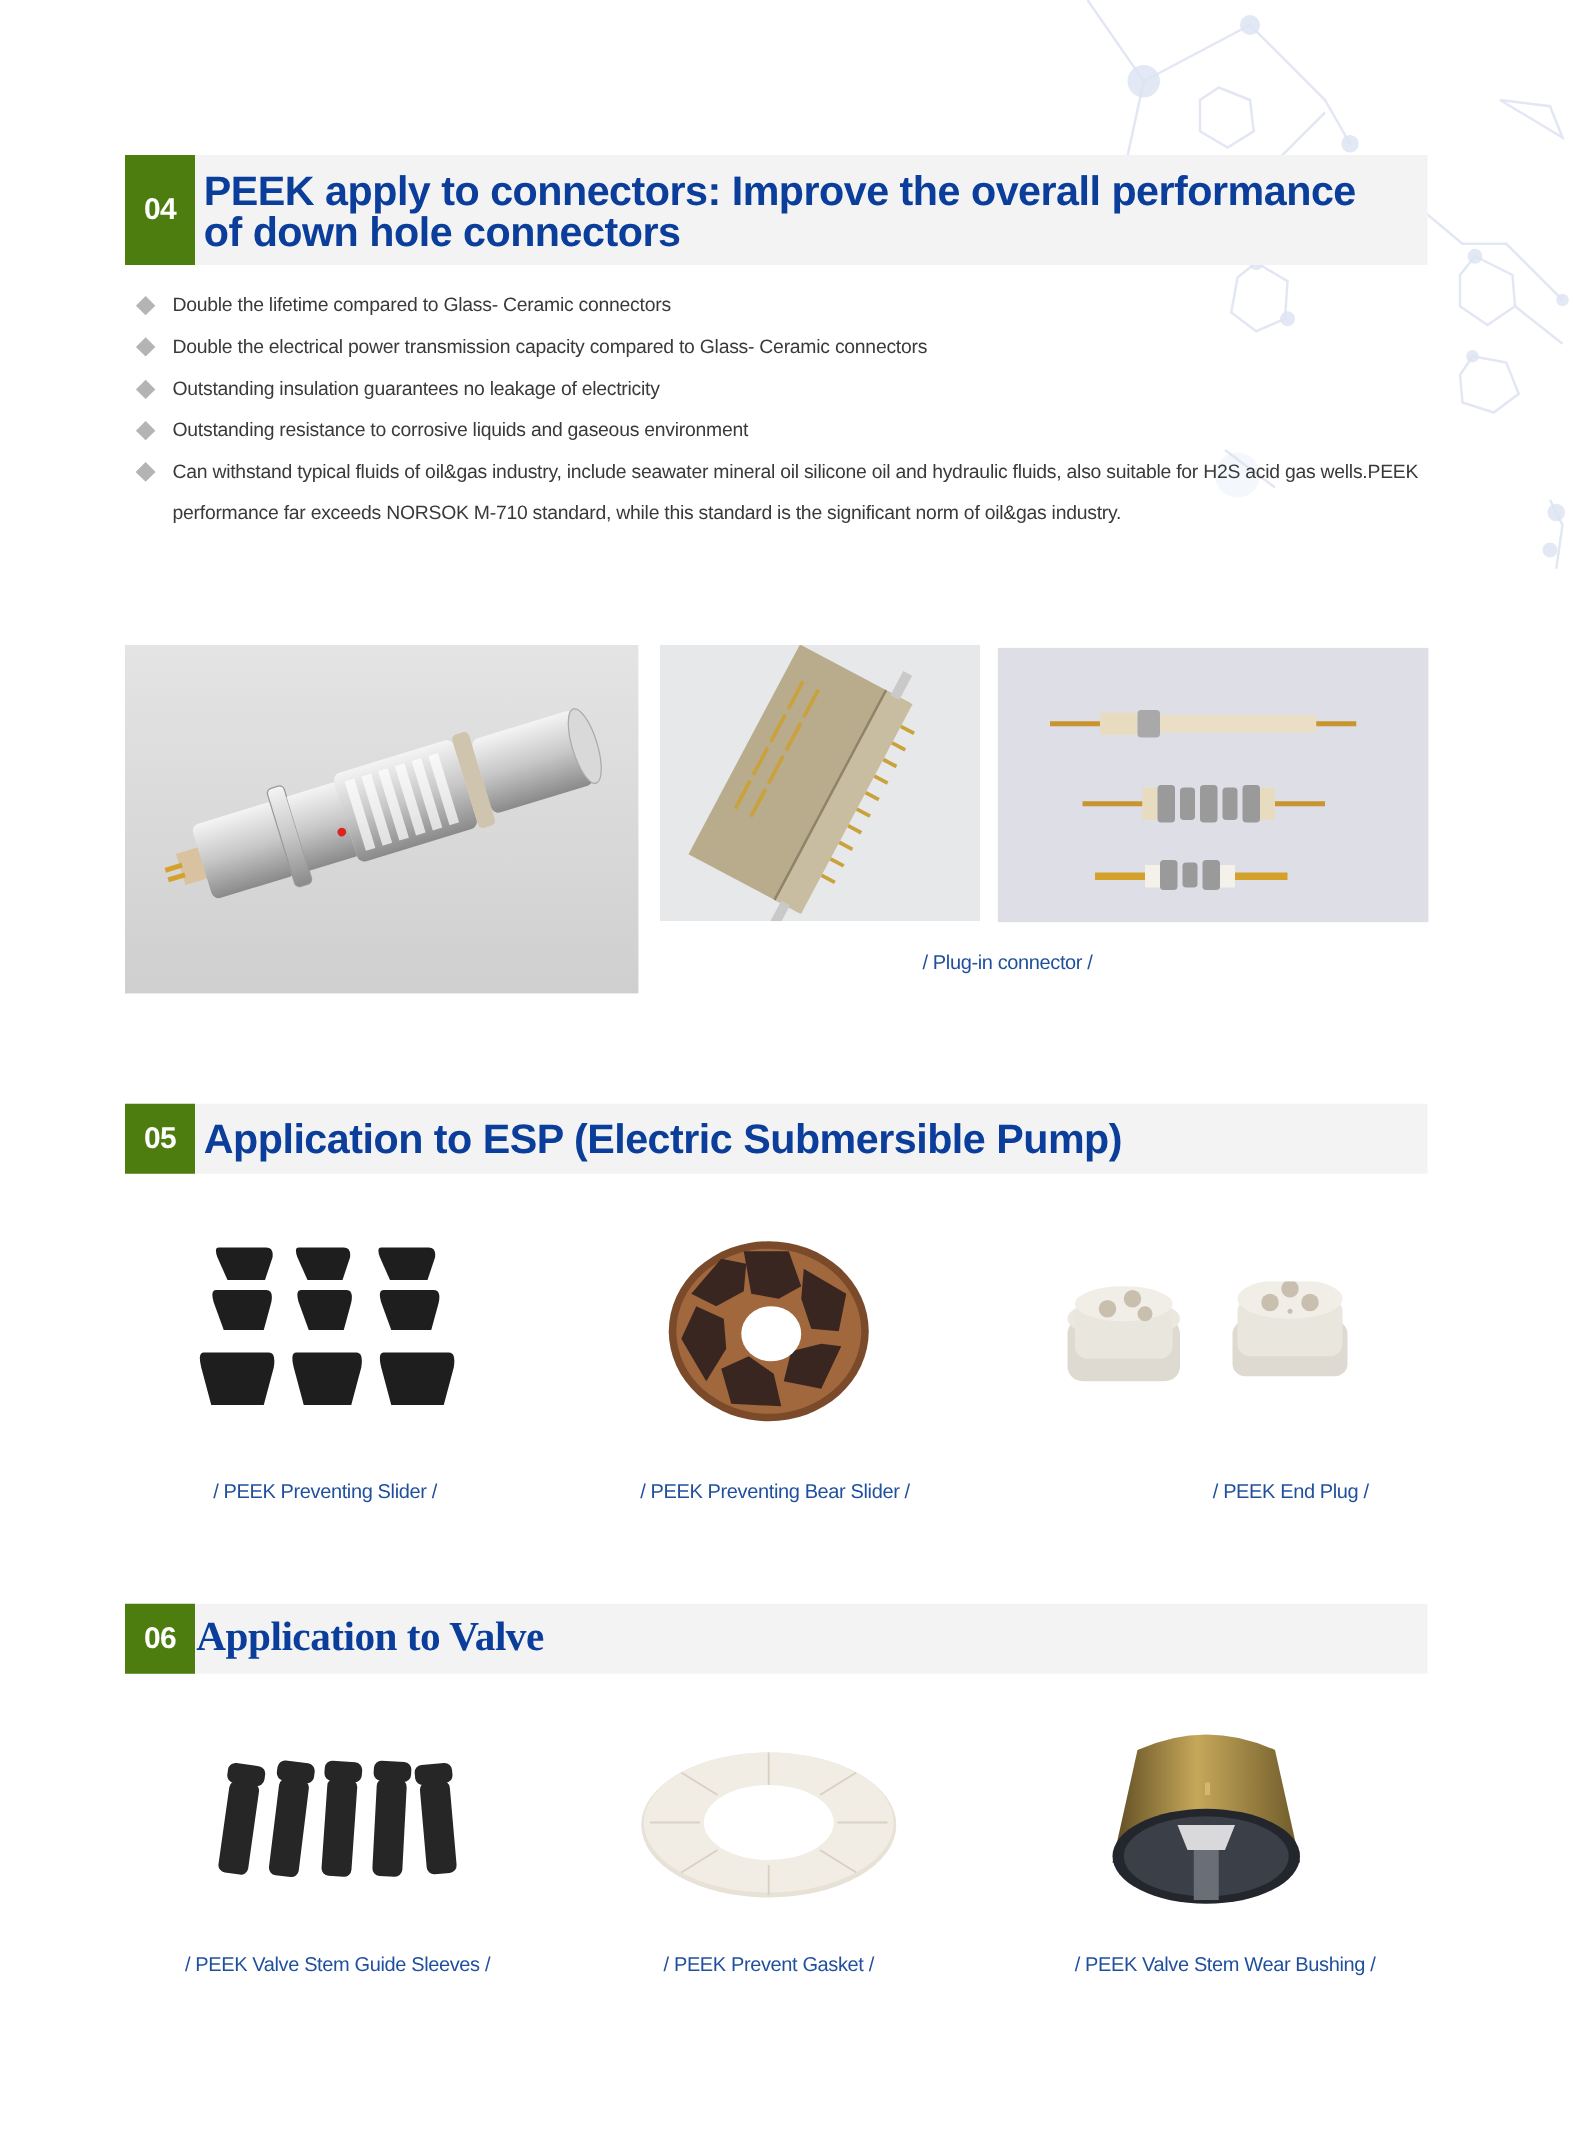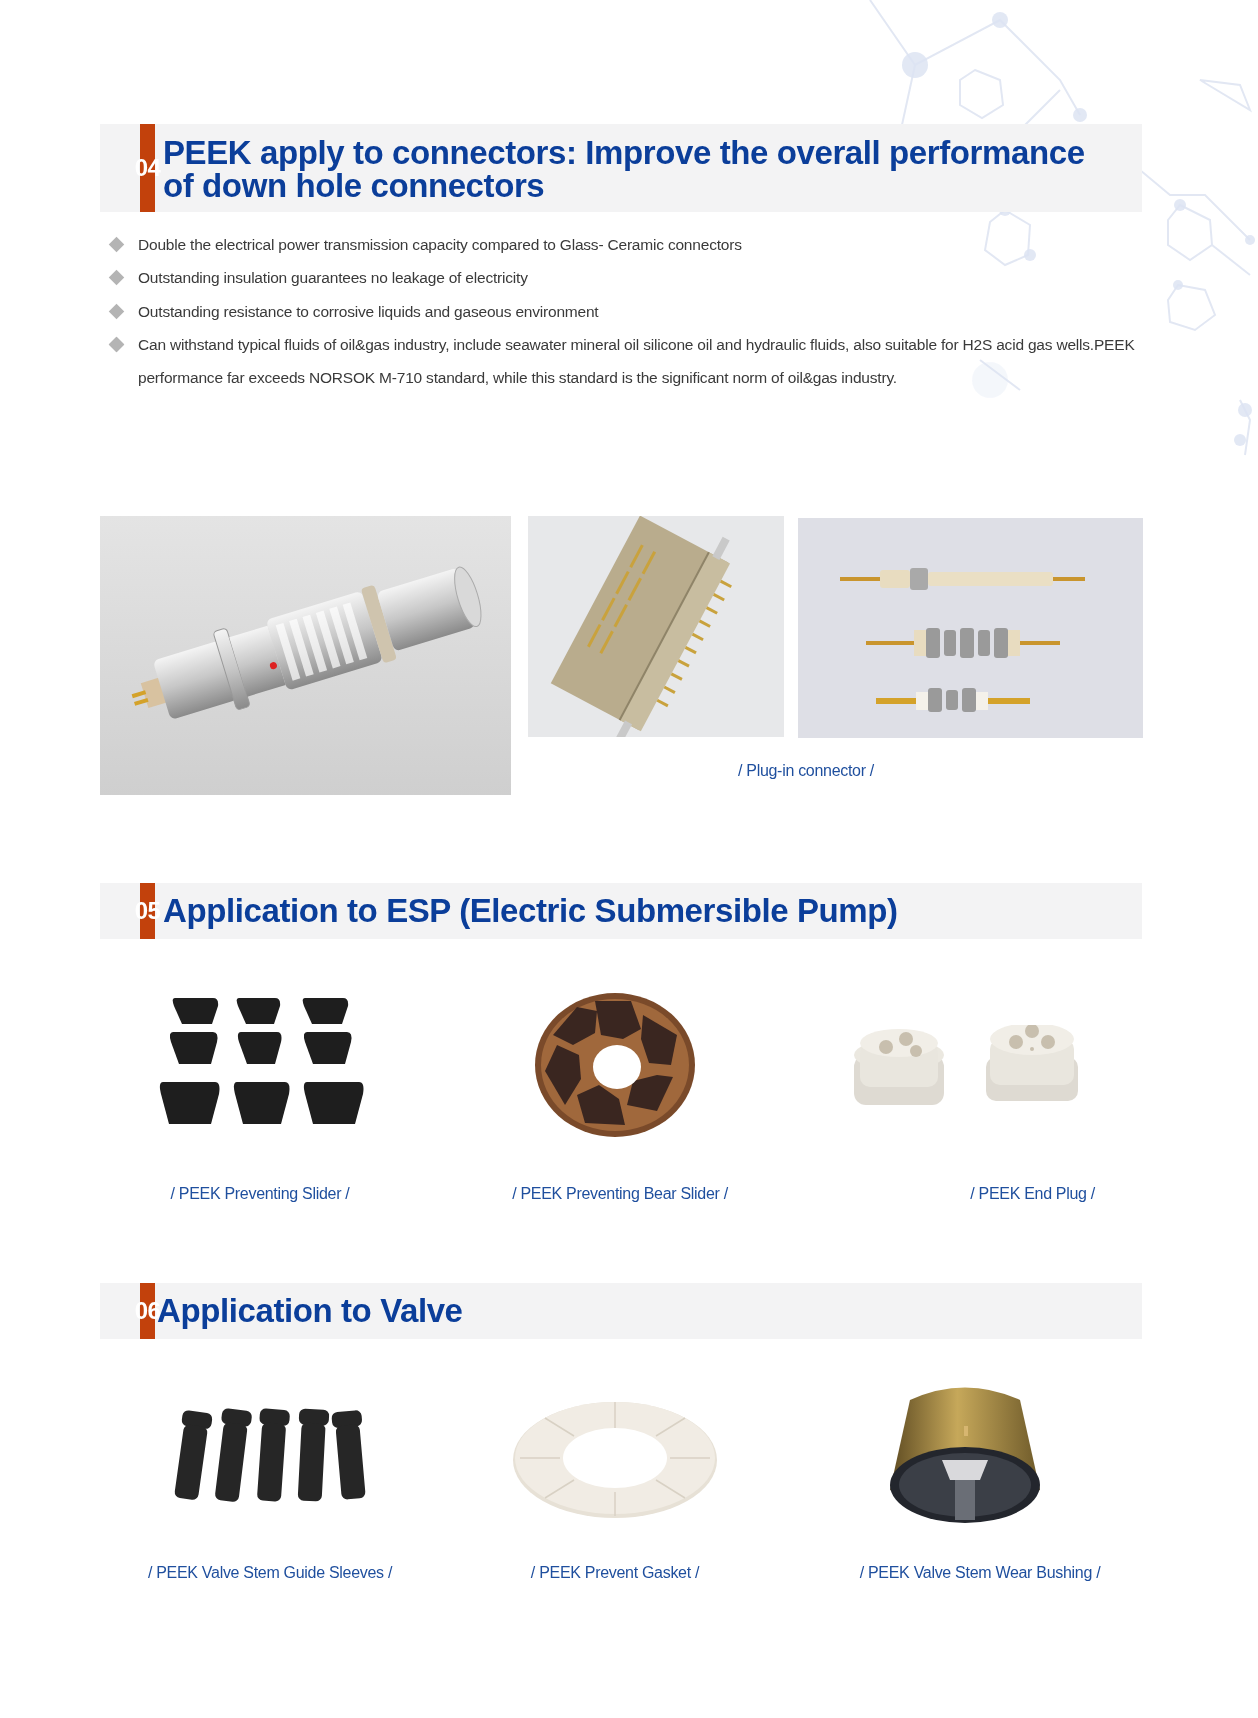--- a/index.html
+++ b/index.html
@@ -6,26 +6,25 @@
   html, body { width: 1258px; height: 1718px; background: #ffffff; overflow: hidden; }
   body { position: relative; font-family: "Liberation Sans", "DejaVu Sans", sans-serif; color: #333; }
 
   .bg-molecules { position: absolute; left: 0; top: 0; width: 1258px; height: 1718px; pointer-events: none; z-index: 0; }
 
   .section-header {
     position: absolute; left: 100px; width: 1042px;
     background: #f3f3f4; z-index: 1;
   }
   .section-num {
-    position: absolute; left: 0; top: 0; bottom: 0; width: 15px;
-    background: #c2410c; color: #fff;
+    position: absolute; left: 0; top: 0; bottom: 0; width: 56px;
+    background: #4d7c0f; color: #fff;
     font-weight: bold; font-size: 24px;
     display: flex; align-items: center; justify-content: center;
     letter-spacing: -0.5px;
-    margin-left: 40px;
   }
   .section-title {
     position: absolute; left: 63px; right: 20px;
     color: #0b3e9a; font-weight: bold; font-size: 33px; line-height: 33px;
     letter-spacing: -0.4px;
   }
 
   .bullets { position: absolute; left: 108px; top: 228px; width: 1040px; z-index: 1; }
   .bullet { position: relative; padding-left: 30px; font-size: 15.5px; line-height: 33.3px; color: #3a3a3a; letter-spacing: -0.2px; }
   .bullet .diamond {
@@ -71,20 +70,24 @@
     <circle cx="990" cy="380" r="18" opacity="0.35"></circle>
   </g>
 </svg>
 
 <div class="section-header" style="top:124px;height:88px;">
   <div class="section-num">04</div>
   <div class="section-title" style="top:12px;">PEEK apply to connectors: Improve the overall performance of down hole connectors</div>
 </div>
 
 <div class="bullets">
+  <div class="bullet">
+    <span class="diamond"></span>
+    <span>Double the lifetime compared to Glass- Ceramic connectors</span>
+  </div>
   <div class="bullet">
     <span class="diamond"></span>
     <span>Double the electrical power transmission capacity compared to Glass- Ceramic connectors</span>
   </div>
   <div class="bullet">
     <span class="diamond"></span>
     <span>Outstanding insulation guarantees no leakage of electricity</span>
   </div>
   <div class="bullet">
     <span class="diamond"></span>
@@ -262,21 +265,21 @@
     </g>
   </svg>
 </div>
 
 <div class="caption" style="left:120px;top:1185px;width:280px;">/ PEEK Preventing Slider /</div>
 <div class="caption" style="left:475px;top:1185px;width:290px;">/ PEEK Preventing Bear Slider /</div>
 <div class="caption" style="left:845px;top:1185px;width:250px;text-align:right;">/ PEEK End Plug /</div>
 
 <div class="section-header" style="top:1283px;height:56px;">
   <div class="section-num">06</div>
-  <div class="section-title" style="top:11px;left:57px;">Application to Valve</div>
+  <div class="section-title" style="top:11px;left:57px;font-family:Liberation Serif, serif;">Application to Valve</div>
 </div>
 
 <div class="photo" style="left:165px;top:1405px;width:220px;height:100px;">
   <svg width="220" height="100" viewBox="0 0 220 100">
     <g fill="#262626">
       <g transform="rotate(8 25 50)">
           <rect x="12" y="6" width="30" height="16" rx="6"></rect>
           <rect x="15" y="20" width="24" height="74" rx="6"></rect>
         </g>
       <g transform="rotate(7 65 50)">

